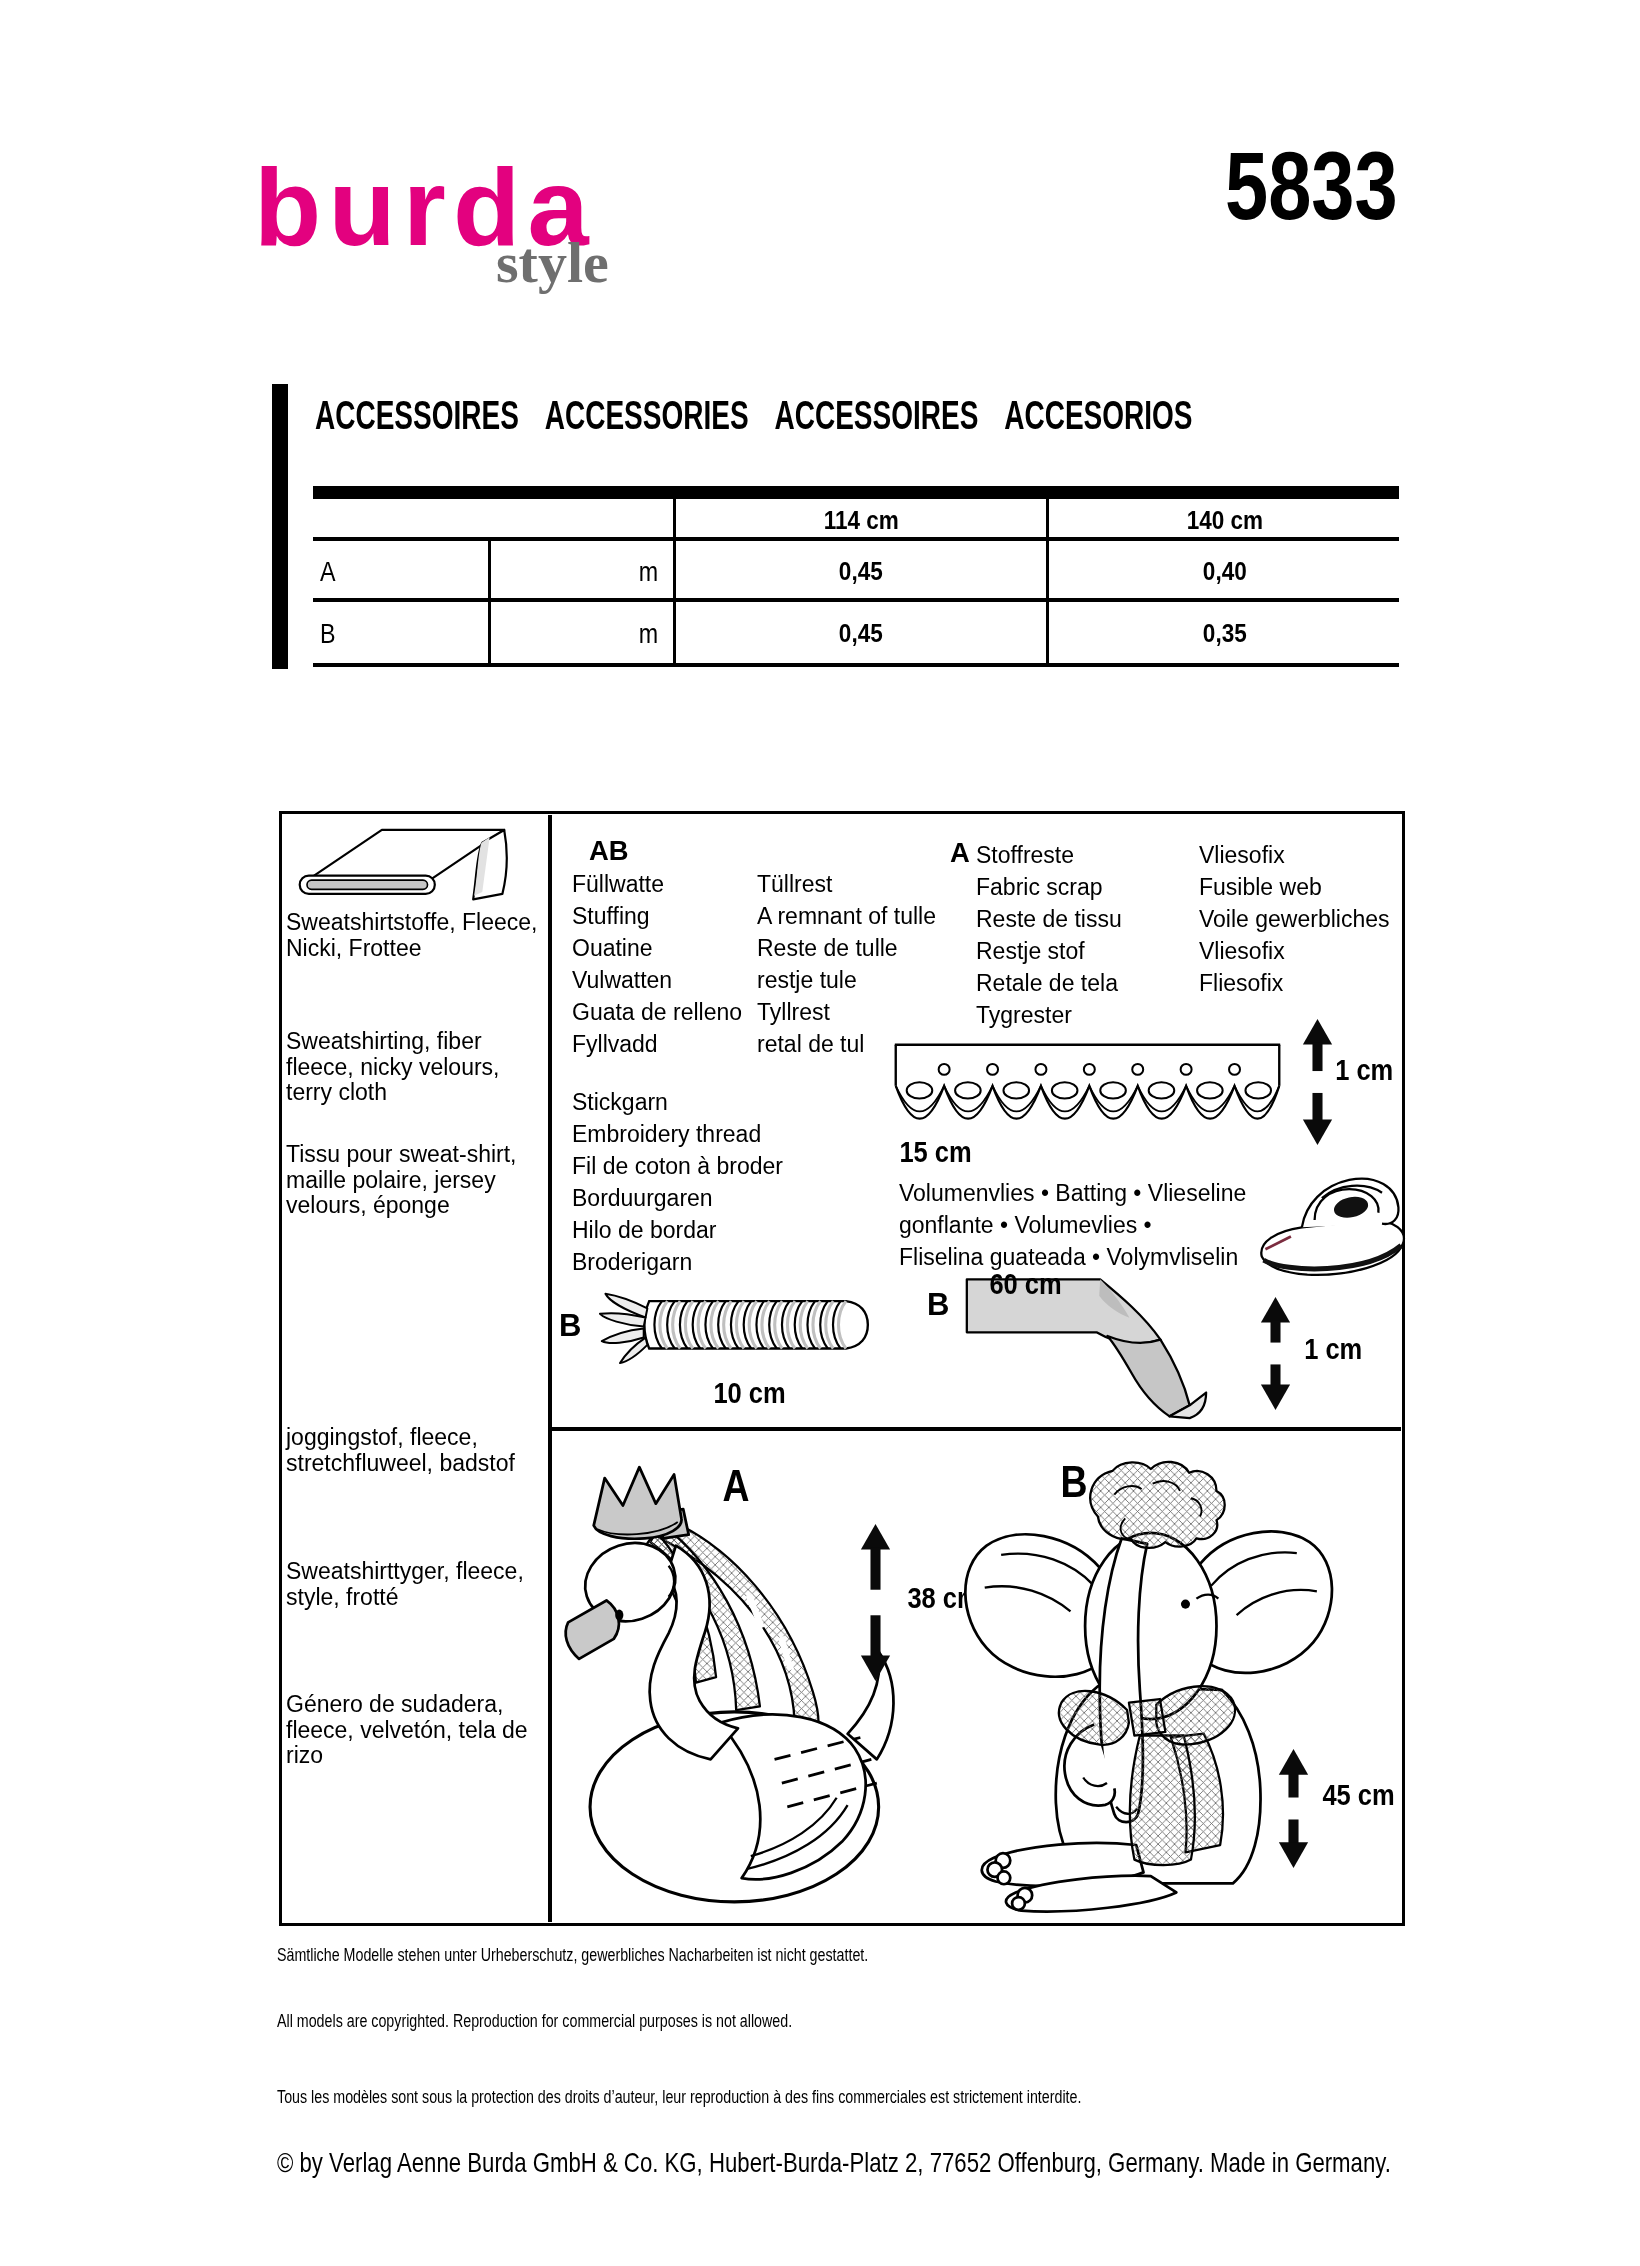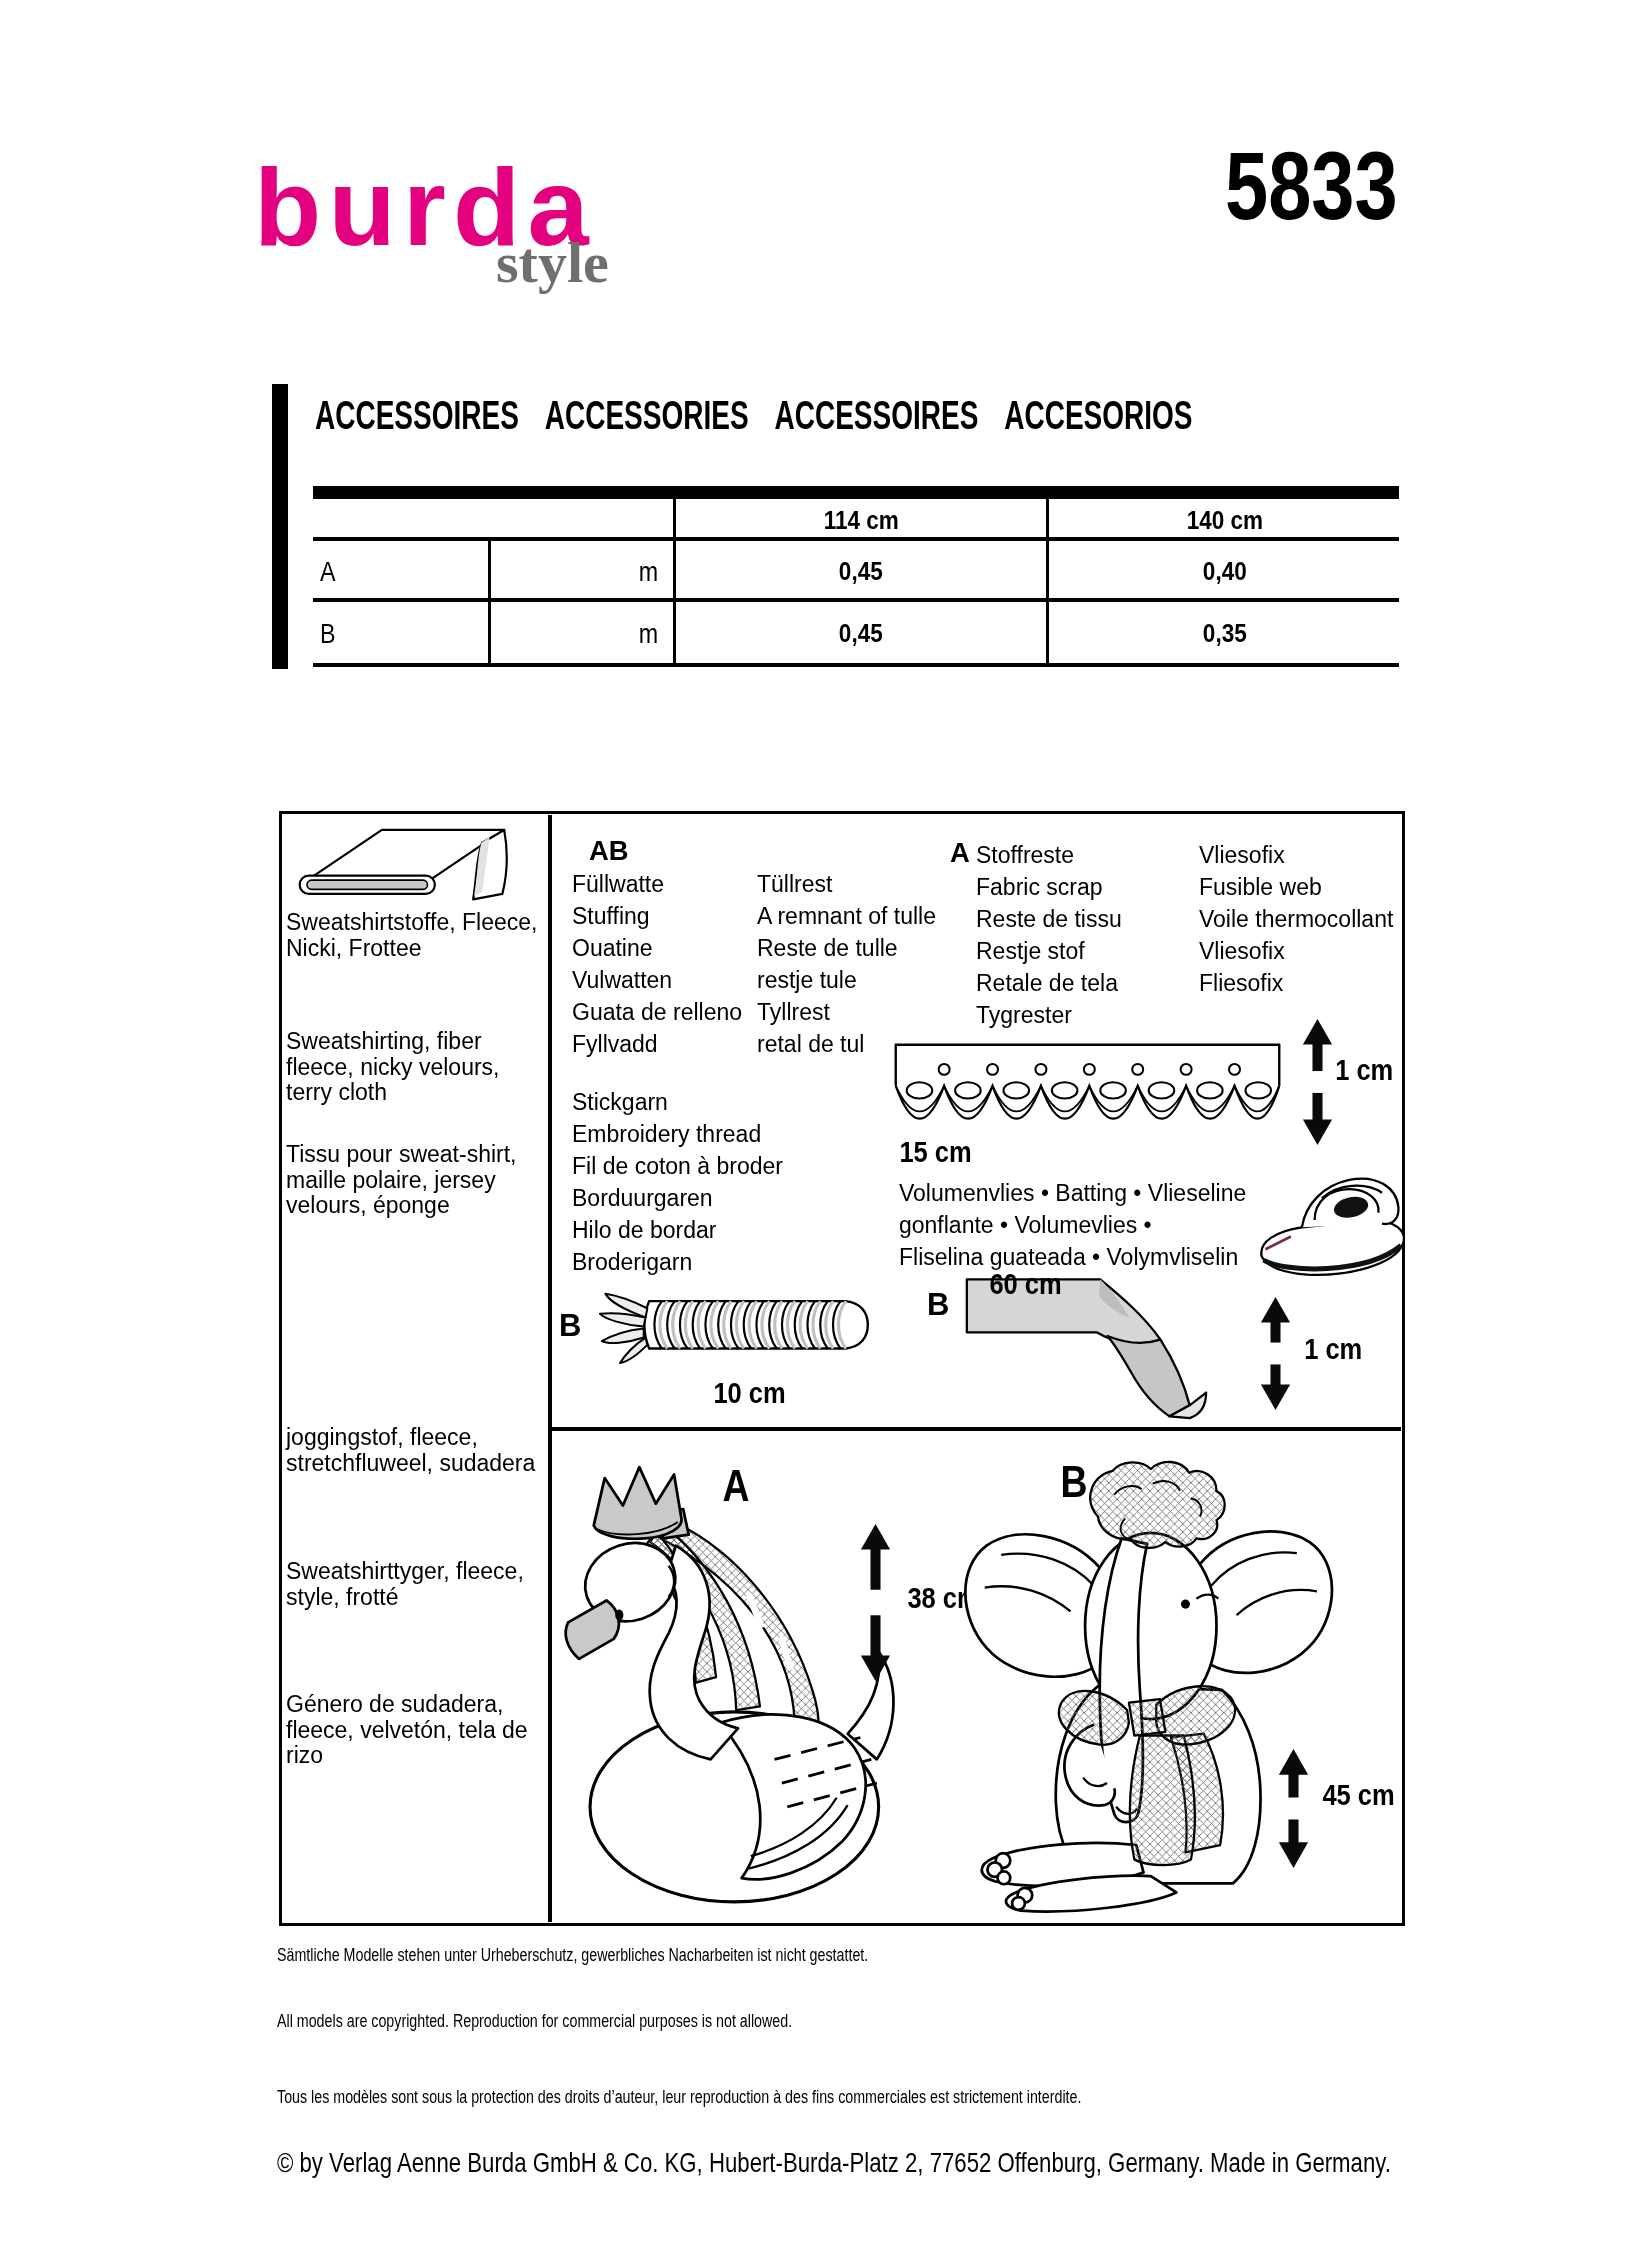--- a/index.html
+++ b/index.html
@@ -83,21 +83,21 @@
 
   <div class="abs fab pre" style="left:286px;top:910px;width:260px;">Sweatshirtstoffe, Fleece,
 Nicki, Frottee</div>
   <div class="abs fab pre" style="left:286px;top:1029px;width:260px;">Sweatshirting, fiber
 fleece, nicky velours,
 terry cloth</div>
   <div class="abs fab pre" style="left:286px;top:1142px;width:260px;">Tissu pour sweat-shirt,
 maille polaire, jersey
 velours, éponge</div>
   <div class="abs fab pre" style="left:286px;top:1425px;width:260px;">joggingstof, fleece,
-stretchfluweel, sudadera</div>
+stretchfluweel, badstof</div>
   <div class="abs fab pre" style="left:286px;top:1559px;width:260px;">Sweatshirttyger, fleece,
 style, frotté</div>
   <div class="abs fab pre" style="left:286px;top:1692px;width:260px;">Género de sudadera,
 fleece, velvetón, tela de
 rizo</div>
 
   <div class="abs grp" style="left:589px;top:835px;">AB</div>
   <div class="abs mat pre" style="left:572px;top:868px;">Füllwatte
 Stuffing
 Ouatine
@@ -112,21 +112,21 @@
 retal de tul</div>
   <div class="abs grp" style="left:950px;top:837px;">A</div>
   <div class="abs mat pre" style="left:976px;top:839px;">Stoffreste
 Fabric scrap
 Reste de tissu
 Restje stof
 Retale de tela
 Tygrester</div>
   <div class="abs mat pre" style="left:1199px;top:839px;">Vliesofix
 Fusible web
-Voile thermocollant
+Voile gewerbliches
 Vliesofix
 Fliesofix</div>
   <div class="abs mat pre" style="left:572px;top:1086px;">Stickgarn
 Embroidery thread
 Fil de coton à broder
 Borduurgaren
 Hilo de bordar
 Broderigarn</div>
   <div class="abs mat pre" style="left:899px;top:1177px;">Volumenvlies • Batting • Vlieseline
 gonflante • Volumevlies •

